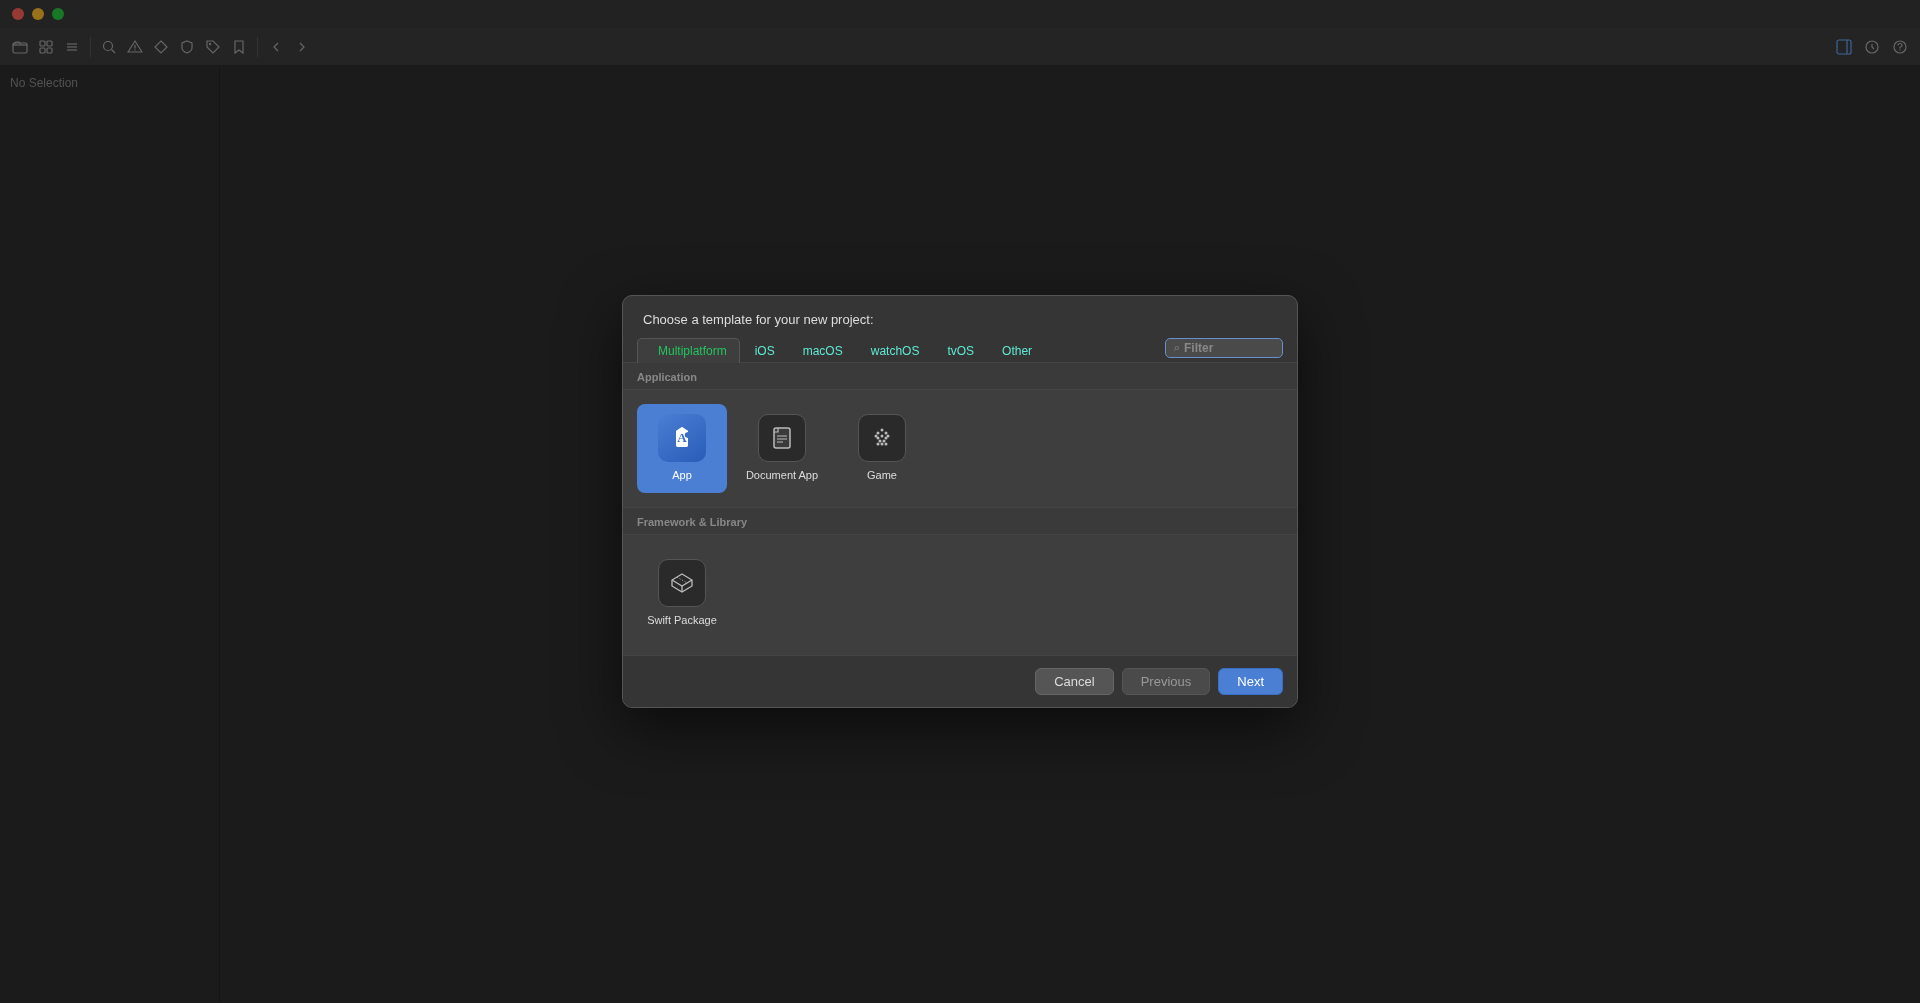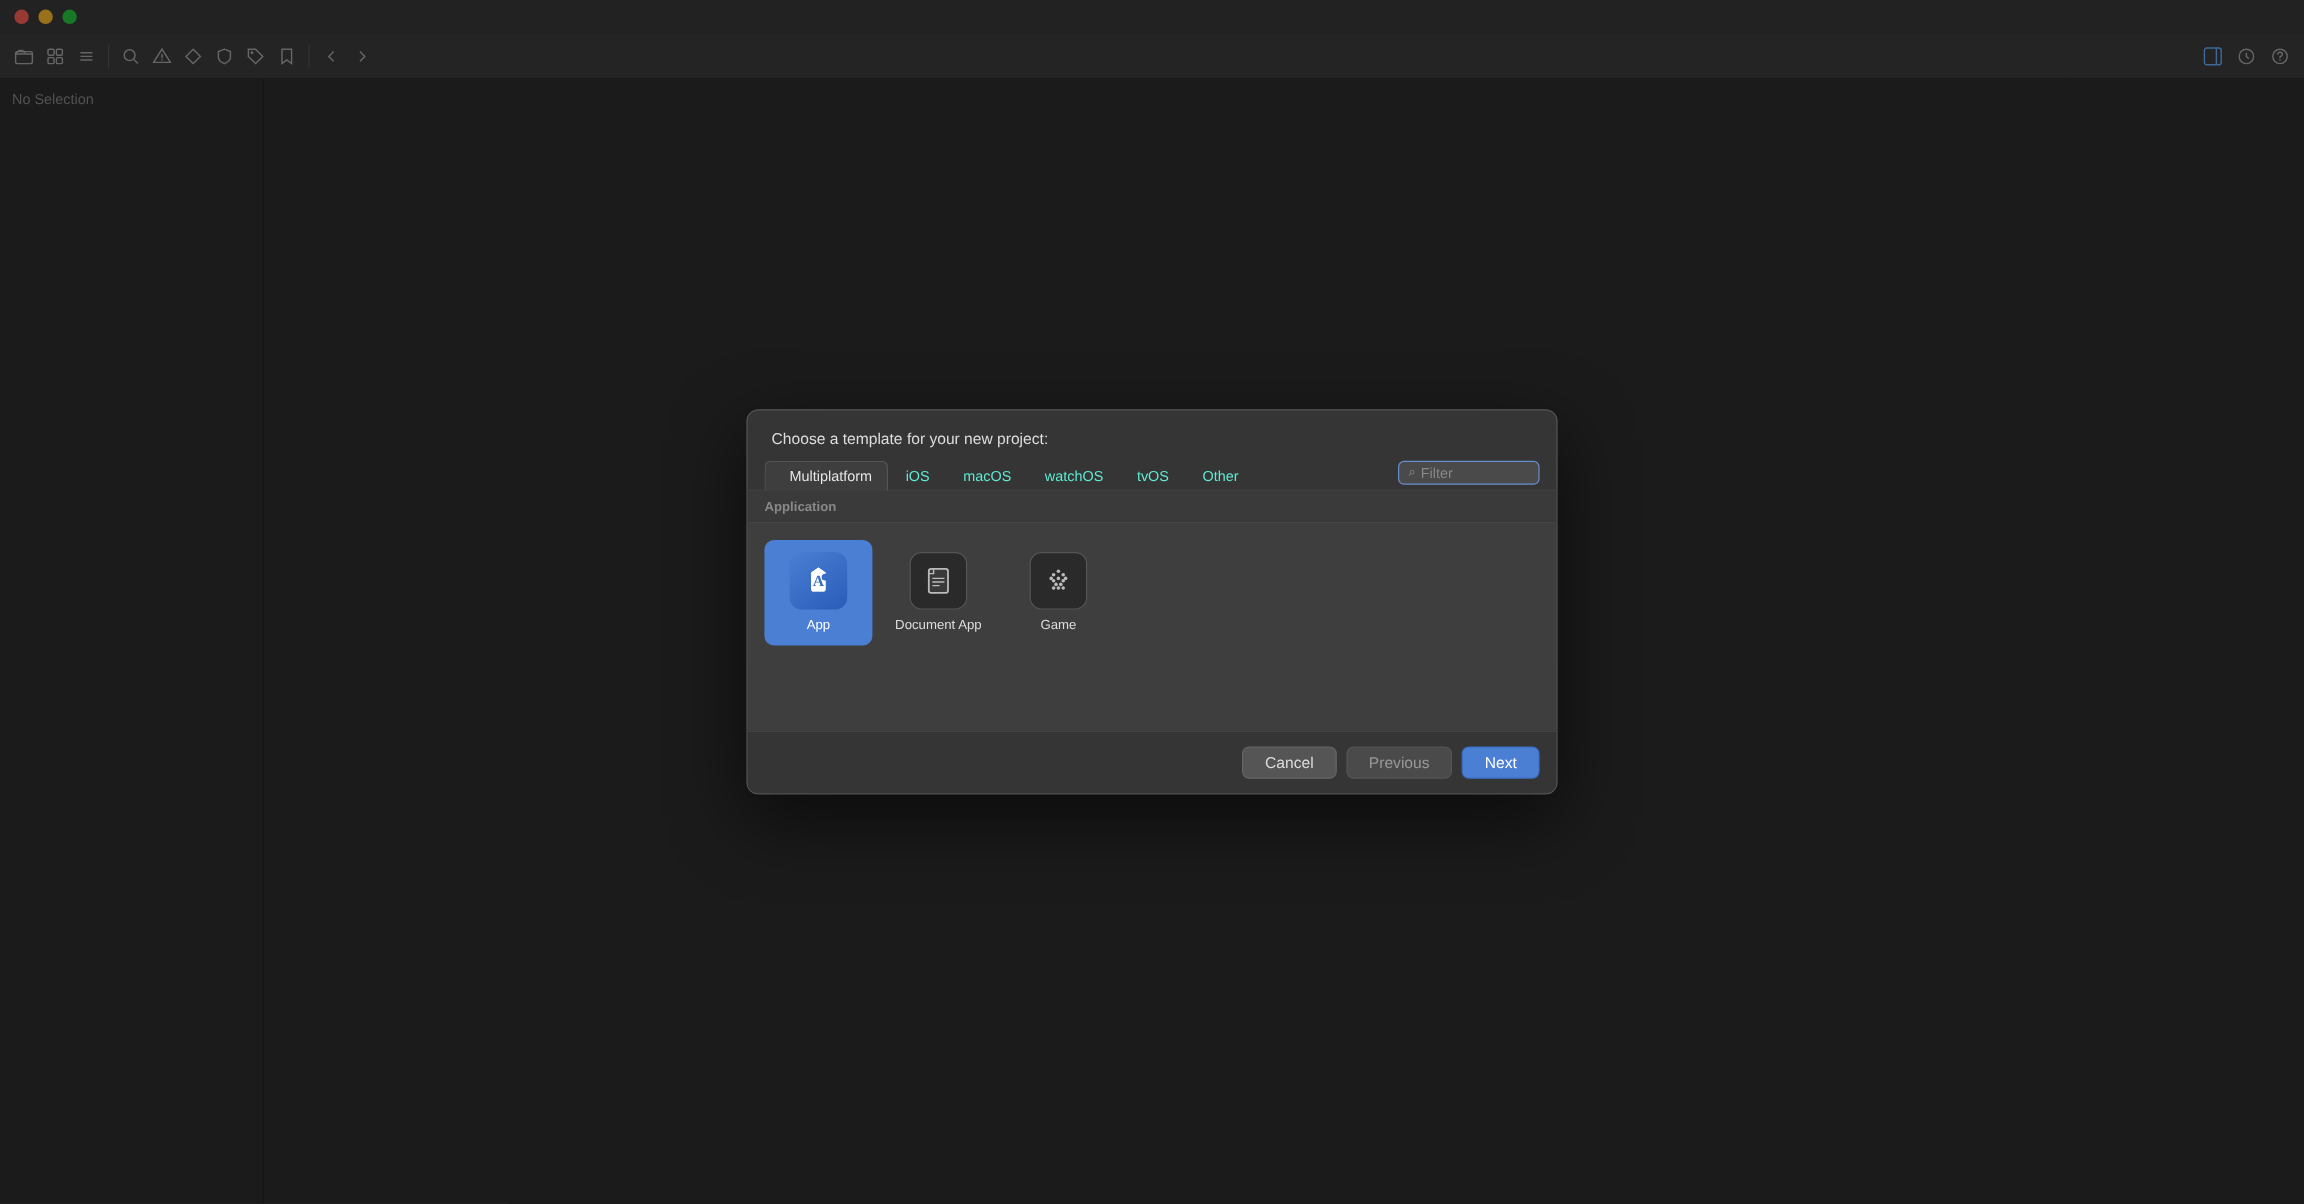--- a/index.html
+++ b/index.html
@@ -152,21 +152,21 @@
       color: #5eead4;
       cursor: pointer;
       border-radius: 5px 5px 0 0;
       border: 1px solid transparent;
       border-bottom: none;
       position: relative;
       bottom: -1px;
     }
     .tab.active {
       background: #3e3e3e;
-      color: #e5e5e5;
+      color: #22c55e;
       border-color: #555;
       border-bottom-color: #3e3e3e;
       padding-left: 20px;
     }
     .tabs-filter-row {
       display: flex;
       align-items: center;
       justify-content: space-between;
       padding: 10px 14px 0;
       border-bottom: 1px solid #444;
@@ -190,20 +190,21 @@
       color: #888;
       font-size: 11px;
     }
     .filter-input {
       background: transparent;
       border: none;
       outline: none;
       color: #ddd;
       font-size: 12px;
       width: 90px;
+      font-weight: bold;
     }
     .filter-input::placeholder { color: #888; }
 
     
     .section-header {
       padding: 8px 14px 6px;
       font-size: 11px;
       color: #888;
       font-weight: 600;
       background: #3a3a3a;
@@ -516,20 +517,40 @@
               <circle cx="16" cy="8" r="1.5" fill="#bbb"></circle>
               <circle cx="12" cy="22" r="1.5" fill="#bbb"></circle>
               <circle cx="20" cy="22" r="1.5" fill="#bbb"></circle>
               <circle cx="16" cy="22" r="1.5" fill="#bbb"></circle>
             </svg>
           </div>
           <span class="template-label">Game</span>
         </div>
       </div>
 
+      <div class="framework-section">
+        <div class="section-header">
+          <span>Framework &amp; Library</span>
+        </div>
+        <div class="template-grid" style="min-height: 120px;">
+
+          <div class="template-item">
+            <div class="template-icon dark-icon">
+              <svg width="32" height="32" viewBox="0 0 32 32" fill="none">
+
+                <path d="M16 7L26 13V19L16 25L6 19V13L16 7Z" stroke="#bbb" stroke-width="1.3" fill="none"></path>
+                <path d="M6 13L16 19L26 13" stroke="#bbb" stroke-width="1.3"></path>
+                <line x1="16" y1="19" x2="16" y2="25" stroke="#bbb" stroke-width="1.3"></line>
+                <line x1="11" y1="10" x2="21" y2="16" stroke="#bbb" stroke-width="1" stroke-dasharray="1 2"></line>
+              </svg>
+            </div>
+            <span class="template-label">Swift Package</span>
+          </div>
+        </div>
+      </div>
     </div>
 
     <div class="modal-footer">
       <button class="btn btn-cancel">Cancel</button>
       <button class="btn btn-secondary">Previous</button>
       <button class="btn btn-primary">Next</button>
     </div>
   </div>
 </div>
 

